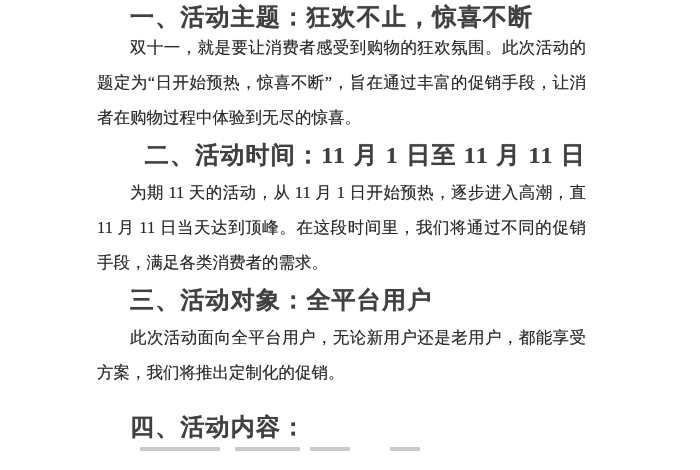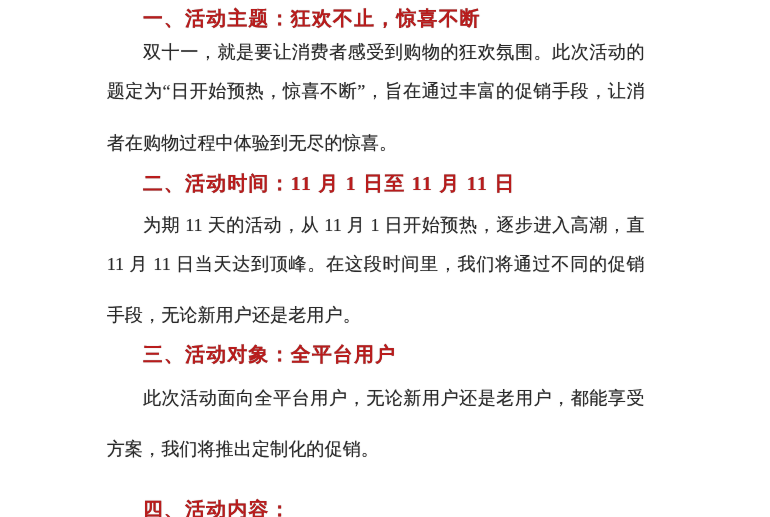--- a/index.html
+++ b/index.html
@@ -16,46 +16,46 @@
     font-family: "Liberation Serif", "DejaVu Serif", serif;
     color: #2b2b2b;
   }
   .content {
     position: absolute;
     left: 97px;
     top: 0;
     width: 489px;
   }
   .heading {
-    font-size: 18px;
+    font-size: 24px;
     font-weight: bold;
     line-height: 35px;
     height: 35px;
     letter-spacing: 1.2px;
     padding-left: 33px;
-    color: #b91c1c;
+    color: #404040;
     white-space: nowrap;
     text-shadow: 0 0 0.7px rgba(30,30,30,0.55);
   }
   .line {
     font-size: 16.5px;
     line-height: 35px;
     height: 35px;
     text-align: justify;
     text-align-last: justify;
     overflow: hidden;
     text-shadow: 0 0 0.7px rgba(43,43,43,0.5);
   }
   .line.first { padding-left: 33px; }
-  .line.last  { text-align-last: left; margin-top: 12px; }
+  .line.last  { text-align-last: left; }
   .h1 { margin-top: 0; }
   .p1 { margin-top: -5px; }
-  .h2 { margin-top: 3px; }
+  .h2 { margin-top: 3px; text-align: right; }
   .p2 { margin-top: 2px; }
-  .h3 { margin-top: 3px; font-family: Liberation Mono, monospace; }
+  .h3 { margin-top: 3px; }
   .p3 { margin-top: 2px; }
   .h4 { margin-top: 20px; }
   .clipped-line {
     position: relative;
     margin-top: 2px;
     height: 5px;
   }
   .frag {
     position: absolute;
     top: 0;
@@ -78,21 +78,21 @@
     <div class="paragraph p1">
       <div class="line first">双十一，就是要让消费者感受到购物的狂欢氛围。此次活动的主</div>
       <div class="line">题定为“日开始预热，惊喜不断”，旨在通过丰富的促销手段，让消费</div>
       <div class="line last">者在购物过程中体验到无尽的惊喜。</div>
     </div>
 
     <div class="heading h2">二、活动时间：11 月 1 日至 11 月 11 日</div>
     <div class="paragraph p2">
       <div class="line first">为期 11 天的活动，从 11 月 1 日开始预热，逐步进入高潮，直至</div>
       <div class="line">11 月 11 日当天达到顶峰。在这段时间里，我们将通过不同的促销</div>
-      <div class="line last">手段，无论新用户还是老用户。</div>
+      <div class="line last">手段，满足各类消费者的需求。</div>
     </div>
 
     <div class="heading h3">三、活动对象：全平台用户</div>
     <div class="paragraph p3">
       <div class="line first">此次活动面向全平台用户，无论新用户还是老用户，都能享受到</div>
       <div class="line last">方案，我们将推出定制化的促销。</div>
     </div>
 
     <div class="heading h4">四、活动内容：</div>
 

